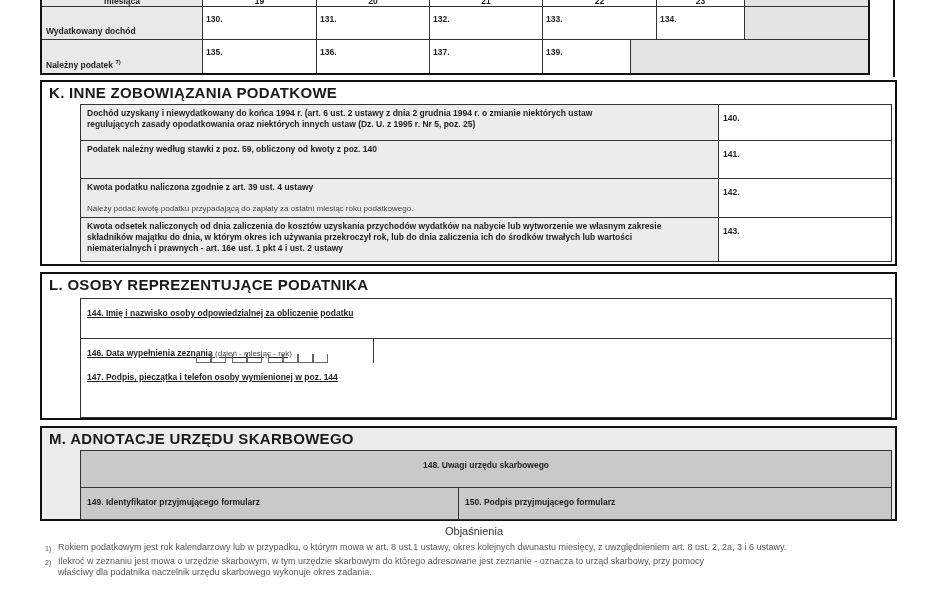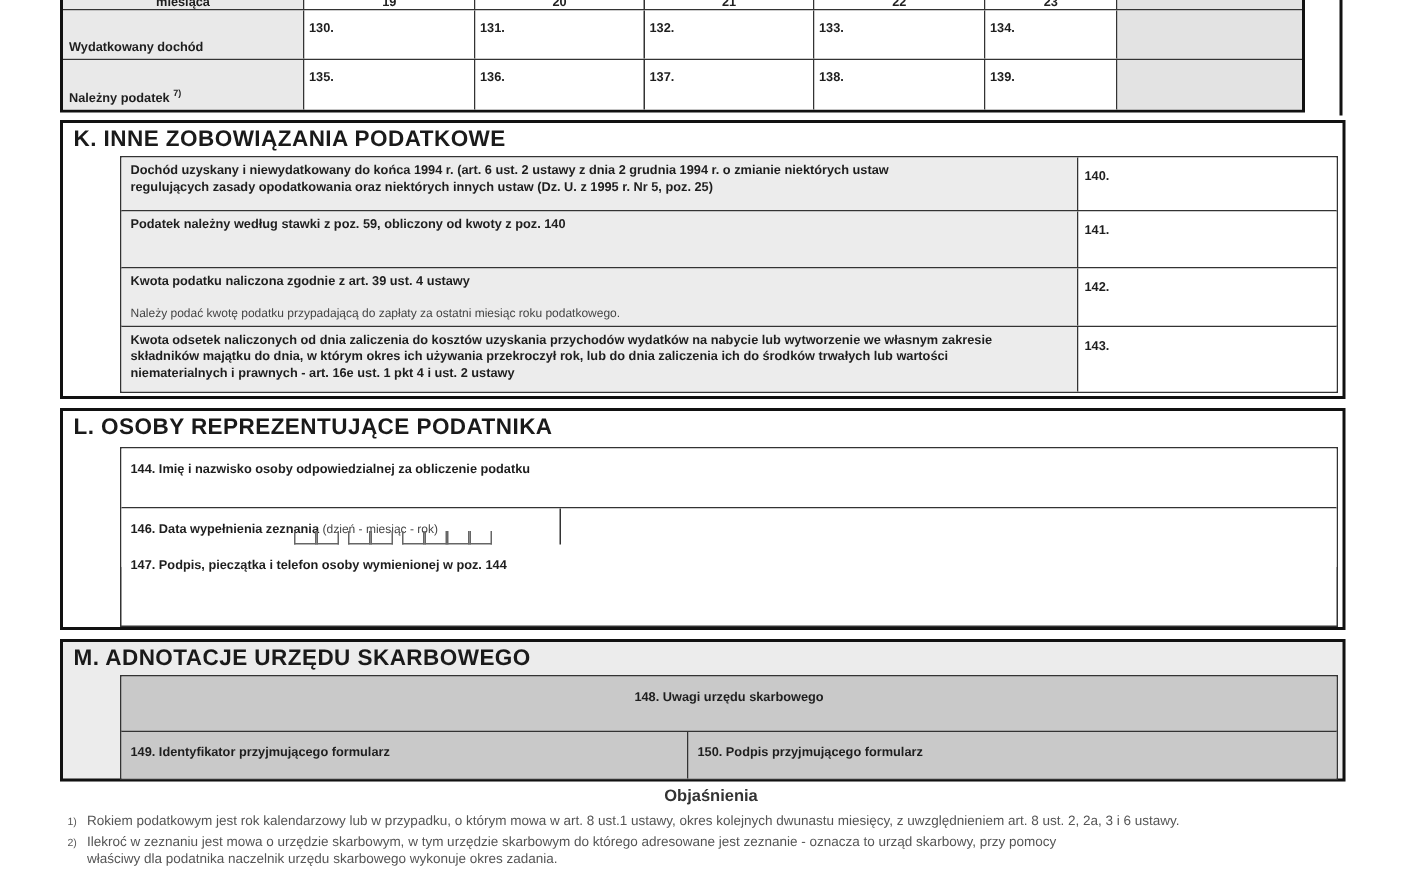--- a/index.html
+++ b/index.html
@@ -42,40 +42,40 @@
   .kLabel{width:638px;box-sizing:border-box;border-right:1px solid #333;background:#ececec;
           padding:3px 6px;display:flex;flex-direction:column;justify-content:space-between;}
   .kLabel .cellLabel{max-width:560px;}
   .kAnswer{flex:1;background:#fff;padding:2px 4px;}
 
   
   #secL{top:272px;height:148px;}
   #secL .innerTable{top:24px;width:812px;height:120px;display:flex;flex-direction:column;}
   .lrow{display:flex;border-bottom:1px solid #333;box-sizing:border-box;background:#fff;}
   .lrow:last-child{border-bottom:none;}
-  .lcell{box-sizing:border-box;padding:3px 6px;position:relative;}
+  .lcell{box-sizing:border-box;padding:3px 6px;position:relative;text-decoration:underline;}
   .lcell.split{border-right:1px solid #333;width:293px;}
   .lcell.rest{flex:1;}
   .combWrap{position:absolute;left:115px;bottom:0;display:flex;align-items:flex-end;gap:6px;}
   .combGroup{display:flex;}
   .cb{display:inline-block;width:15px;height:9px;box-sizing:border-box;
       border:1px solid #666;border-top:none;}
 
   
   #secM{top:426px;height:95px;background:#ececec;}
   #secM .innerTable{top:22px;width:812px;height:70px;display:flex;flex-direction:column;background:#c9c9c9;}
   .mrow{display:flex;border-bottom:1px solid #333;box-sizing:border-box;}
   .mrow:last-child{border-bottom:none;}
   .mcell{box-sizing:border-box;padding:3px 6px;background:#c9c9c9;}
   .mcell.split{border-right:1px solid #333;width:378px;}
   .mcell.rest{flex:1;}
 
   
   .explHeading{position:absolute;left:0;top:525px;width:948px;text-align:center;
-               font-weight:bold;font-size:11px;color:#333;}
+               font-weight:normal;font-size:11px;color:#333;}
   .footnote{position:absolute;left:45px;width:886px;display:flex;
             font-size:9px;line-height:11px;color:#555;}
   .fnMarker{width:13px;flex:0 0 auto;font-size:7px;vertical-align:super;padding-top:1px;}
   .fnText{flex:1;}
   #fn1{top:542px;} #fn2{top:556px;} #fn3{top:584px;height:9px;overflow:hidden;}
 </style>
 </head>
 <body>
 
 <div class="page">
@@ -105,21 +105,20 @@
       <div class="tcell tc-gray"></div>
     </div>
 
     <div class="trow trow-data">
       <div class="tcell tc-lab">
         <span class="cellLabel"><span>Należny podatek</span> <sup>7)</sup></span>
       </div>
       <div class="tcell tc-box w114"><span class="boxNo">135.</span></div>
       <div class="tcell tc-box"><span class="boxNo">136.</span></div>
       <div class="tcell tc-box"><span class="boxNo">137.</span></div>
-      <div class="tcell tc-box w114"><span class="boxNo">138.</span></div>
       <div class="tcell tc-box w88"><span class="boxNo">139.</span></div>
       <div class="tcell tc-gray"></div>
     </div>
   </div>
   <div class="rightEdgeLine"></div>
 
   <div class="secbox" id="secK">
     <div class="secTitle">K. INNE ZOBOWIĄZANIA PODATKOWE</div>
     <div class="innerTable">
       <div class="krow" style="height:36px;">

